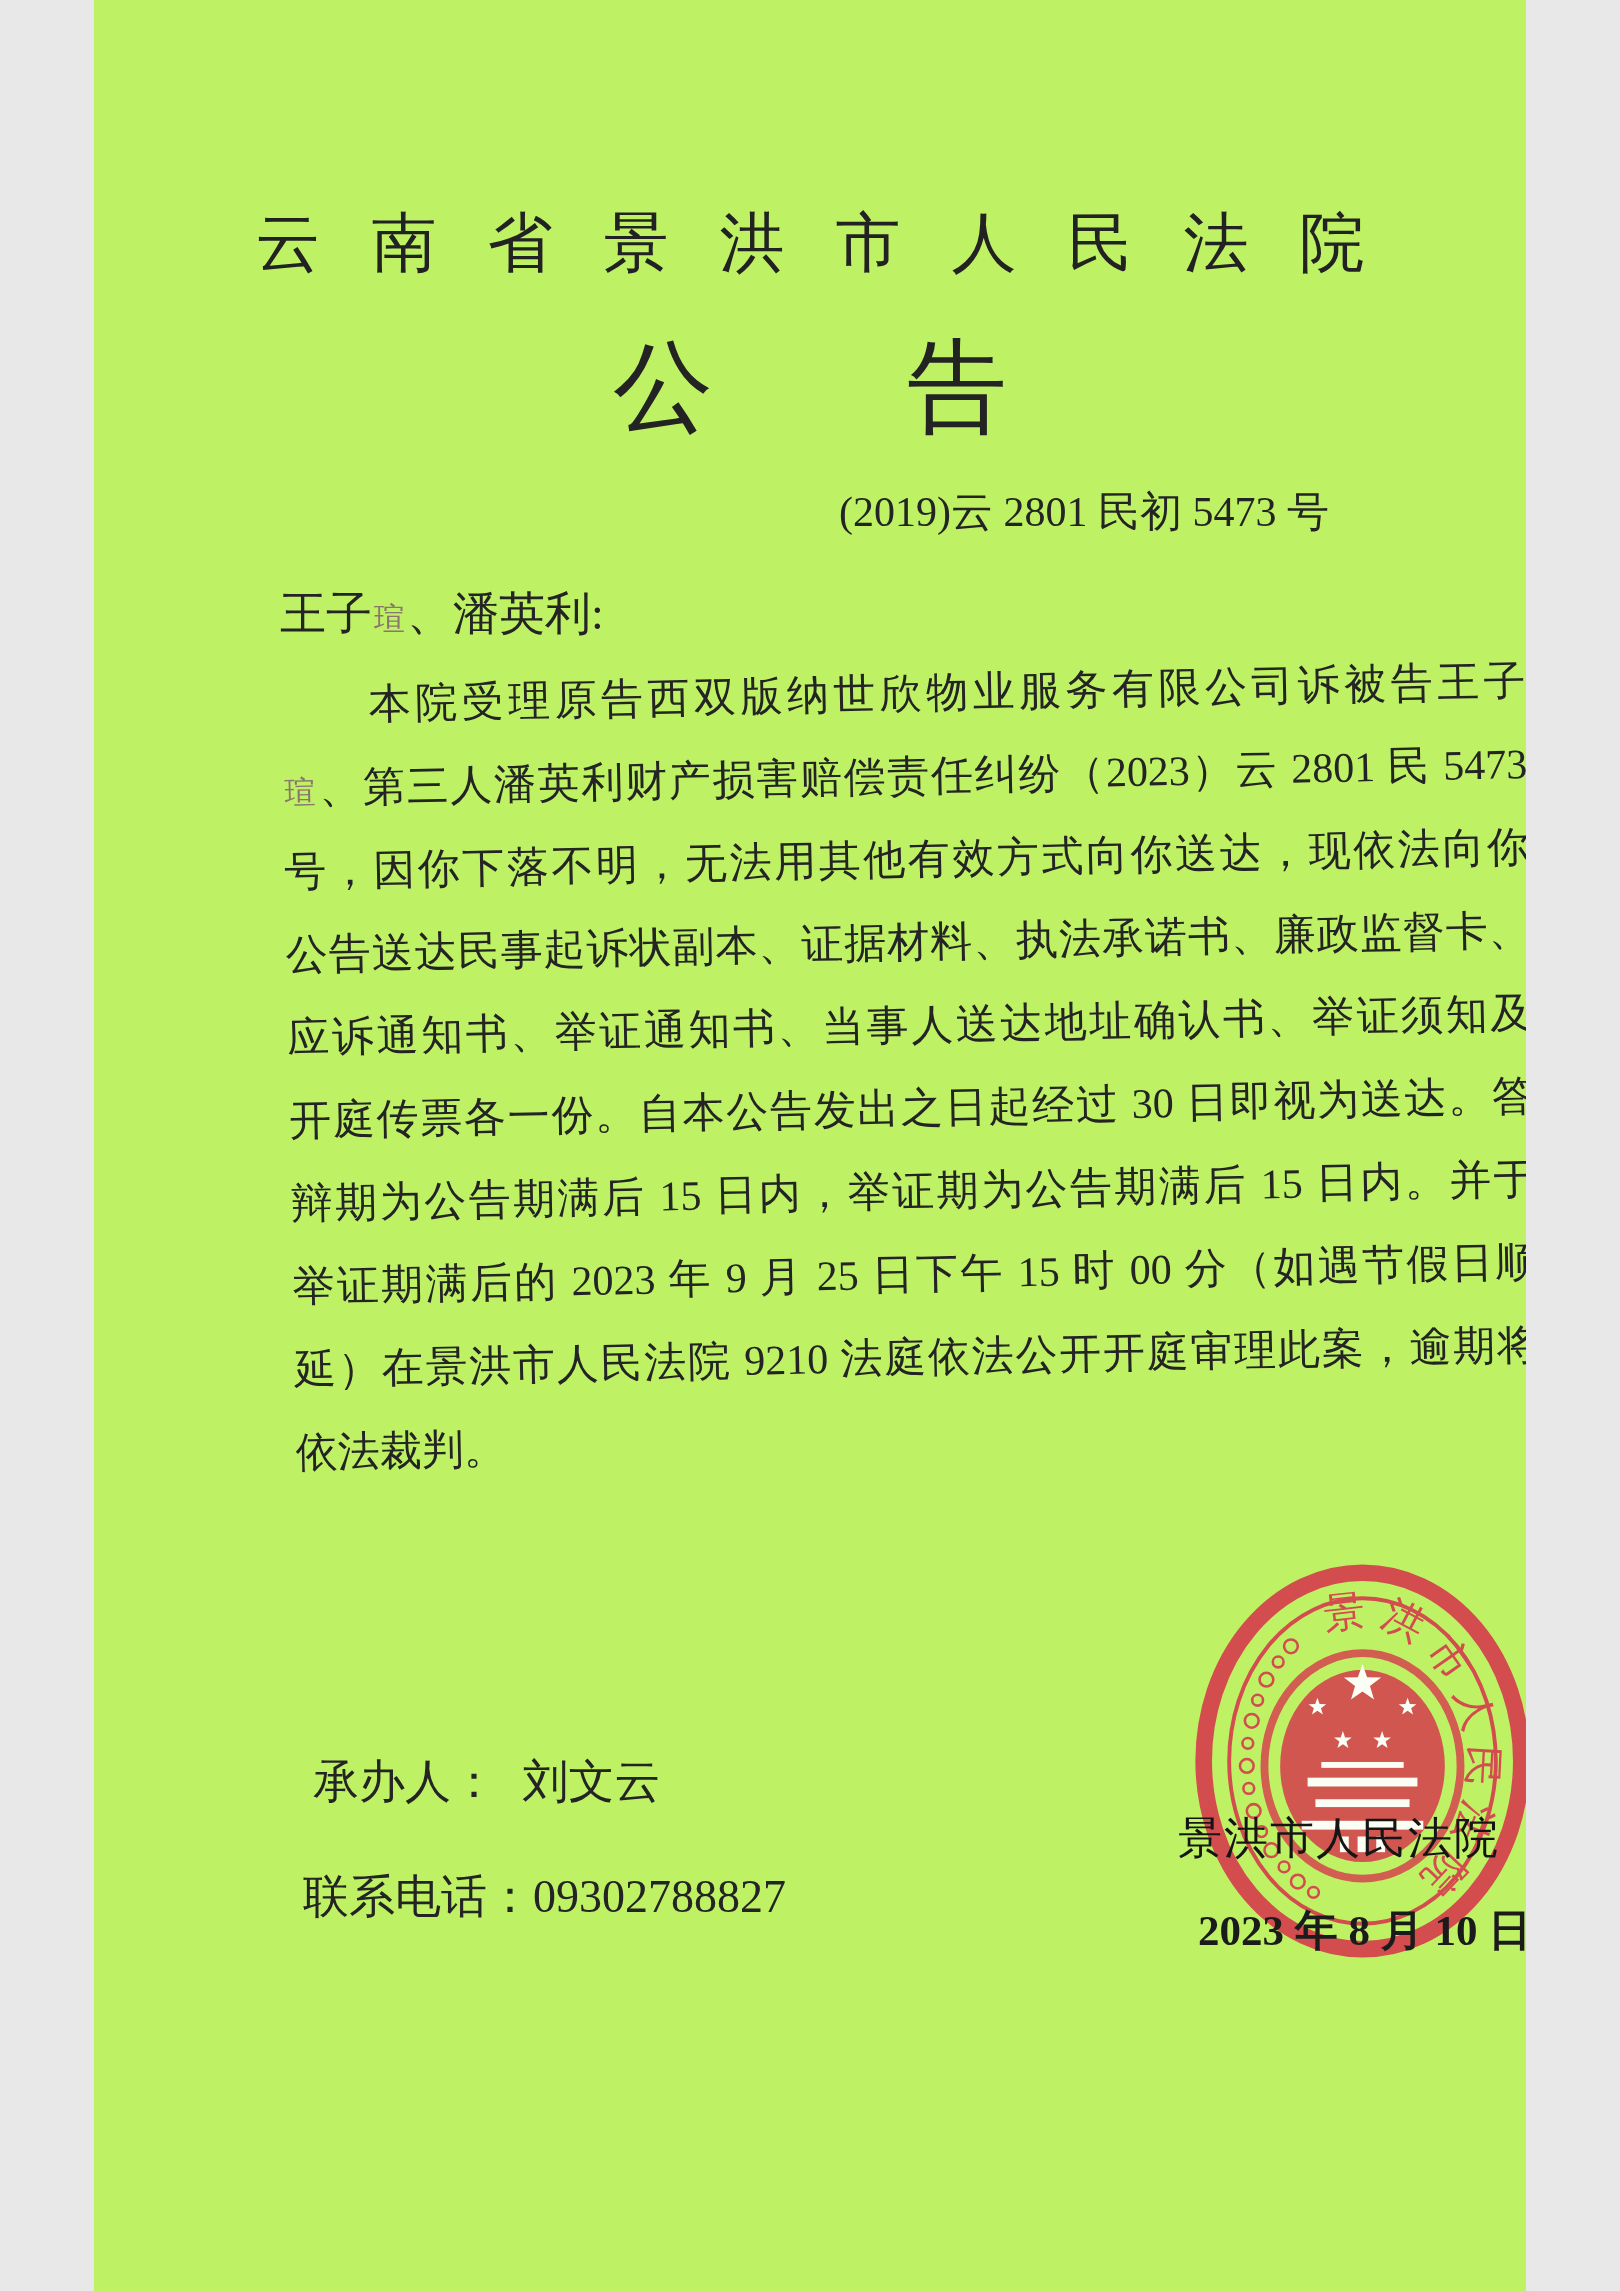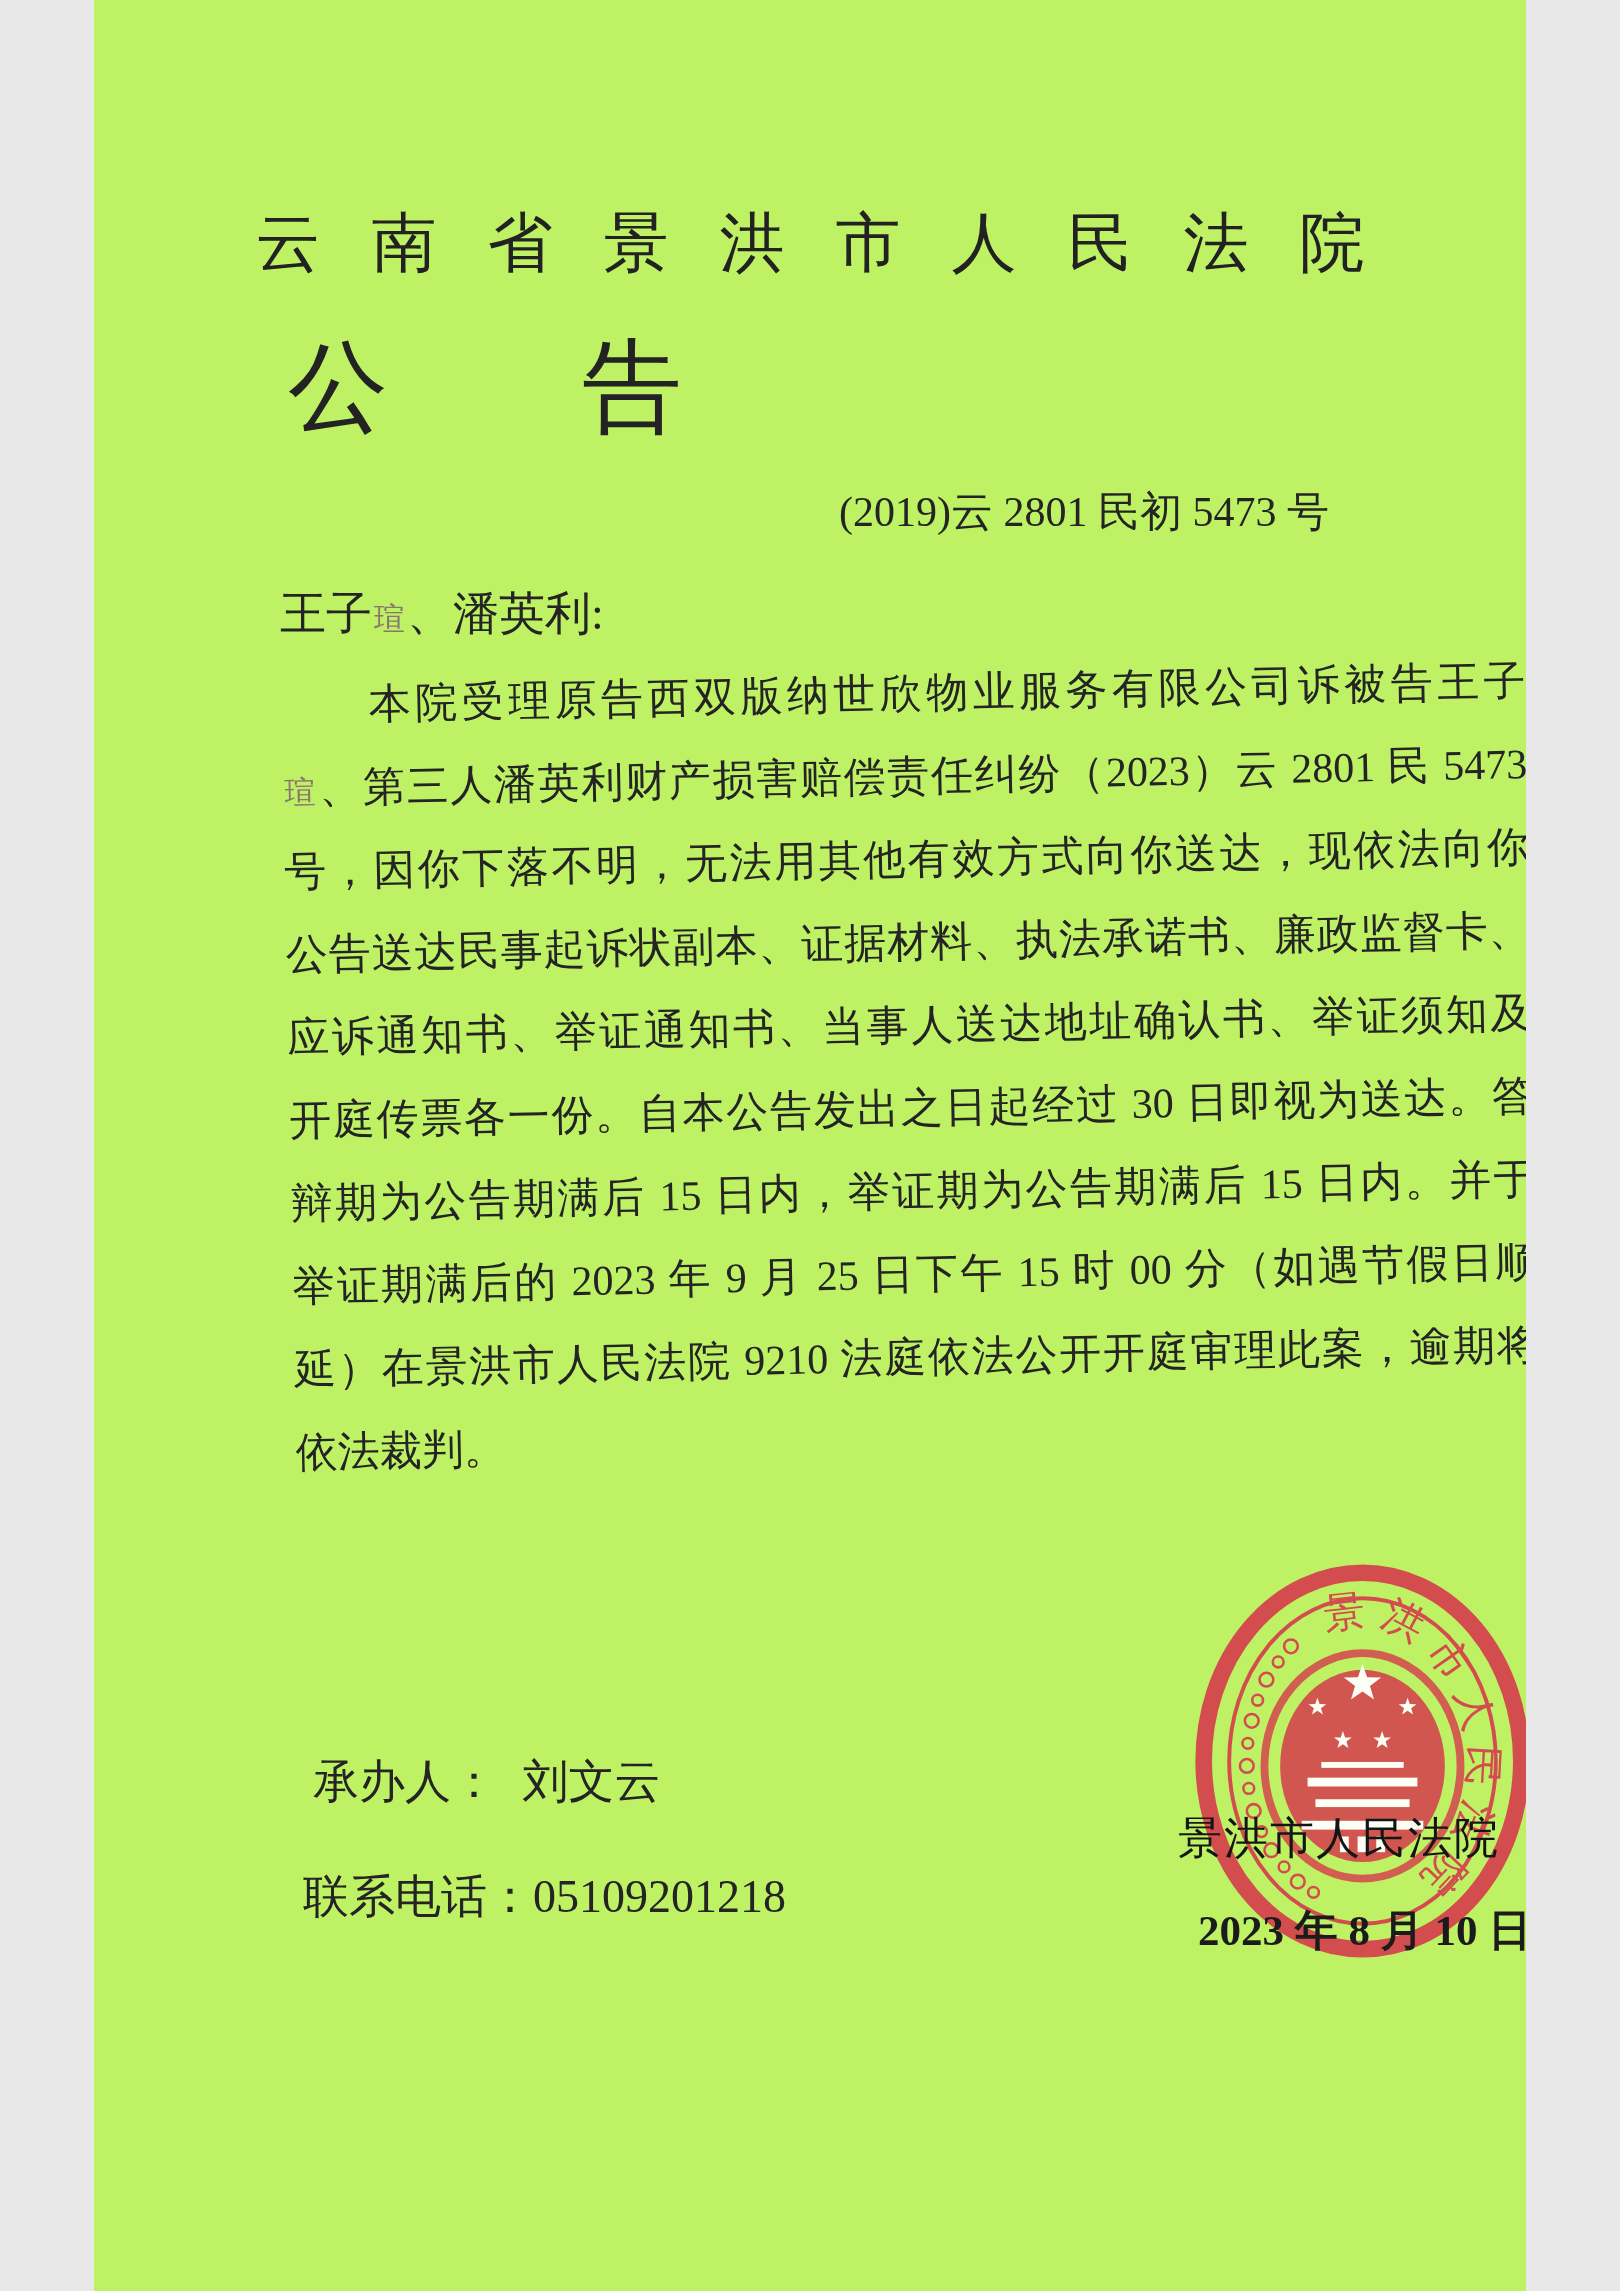--- a/index.html
+++ b/index.html
@@ -16,21 +16,21 @@
   .court-title{
     position:absolute;top:209px;left:0;right:0;
     text-align:center;
     font-size:65px;line-height:69px;
     letter-spacing:51px;padding-left:51px;
     white-space:nowrap;
     color:#222;
   }
   .doc-title{
     position:absolute;top:329px;left:0;right:0;
-    text-align:left;
+    text-align:center;
     font-size:100px;line-height:118px;
     letter-spacing:194px;padding-left:194px;
     white-space:nowrap;
     color:#232323;
   }
   .case-number{
     position:absolute;top:488px;right:197px;
     font-size:42px;line-height:49px;
     white-space:nowrap;
     color:#242424;
@@ -108,21 +108,21 @@
     <div class="body-line">应诉通知书、举证通知书、当事人送达地址确认书、举证须知及</div>
     <div class="body-line">开庭传票各一份。自本公告发出之日起经过 30 日即视为送达。答</div>
     <div class="body-line">辩期为公告期满后 15 日内，举证期为公告期满后 15 日内。并于</div>
     <div class="body-line">举证期满后的 2023 年 9 月 25 日下午 15 时 00 分（如遇节假日顺</div>
     <div class="body-line">延）在景洪市人民法院 9210 法庭依法公开开庭审理此案，逾期将</div>
     <div class="body-line last">依法裁判。</div>
   </div>
 
   <div class="handler-line"><span>承办人：</span><span class="label-gap"></span><span>刘文云</span></div>
 
-  <div class="phone-line"><span>联系电话：</span><span>05109201218</span></div>
+  <div class="phone-line"><span>联系电话：</span><span>09302788827</span></div>
 
   <svg class="seal" viewBox="0 0 356 410" aria-hidden="true">
     <defs>
       <path id="star" d="M0,-10 L2.35,-3.24 L9.51,-3.09 L3.80,1.24 L5.88,8.09 L0,4 L-5.88,8.09 L-3.80,1.24 L-9.51,-3.09 L-2.35,-3.24 Z"></path>
       <path id="arcTop" d="M 123 84 A 110 140 0 1 1 216 337" fill="none"></path>
     </defs>
 
     <g fill="none" stroke="#d5414e">
       <ellipse cx="178" cy="205" rx="162" ry="192" stroke-width="17"></ellipse>
       <ellipse cx="178" cy="205" rx="136" ry="166" stroke-width="4"></ellipse>

